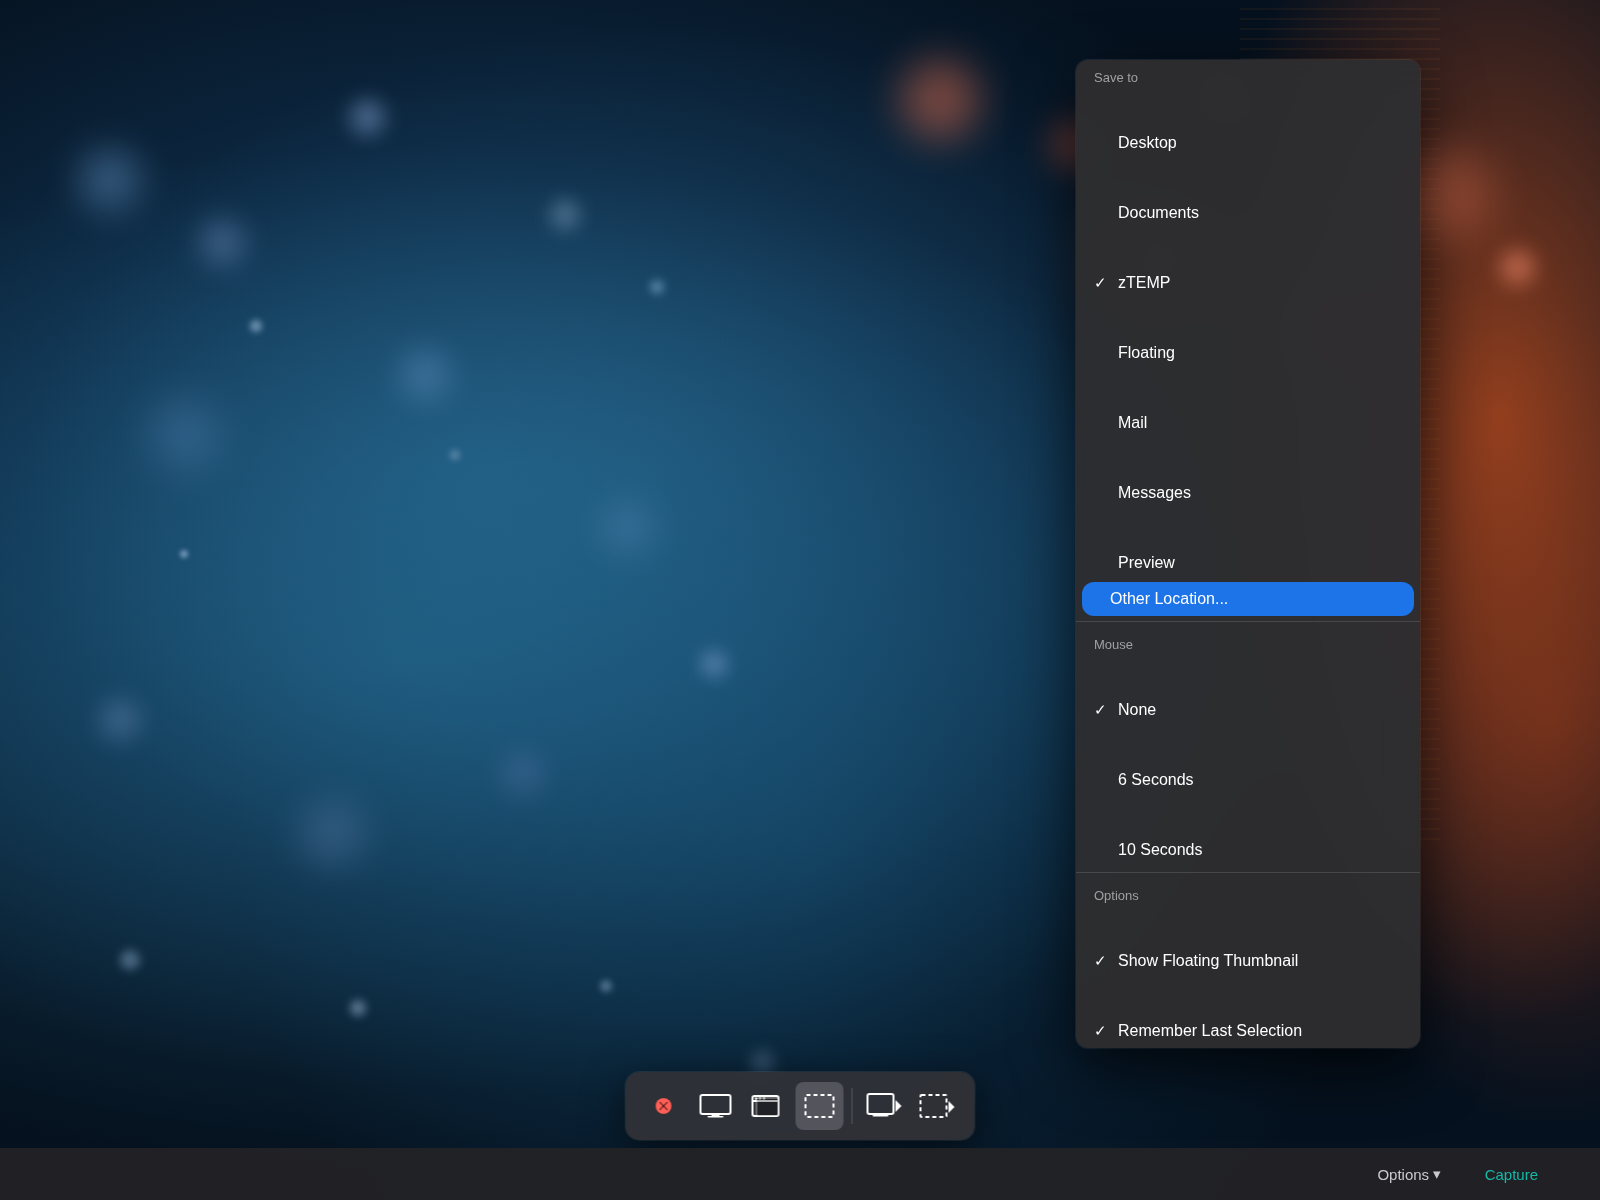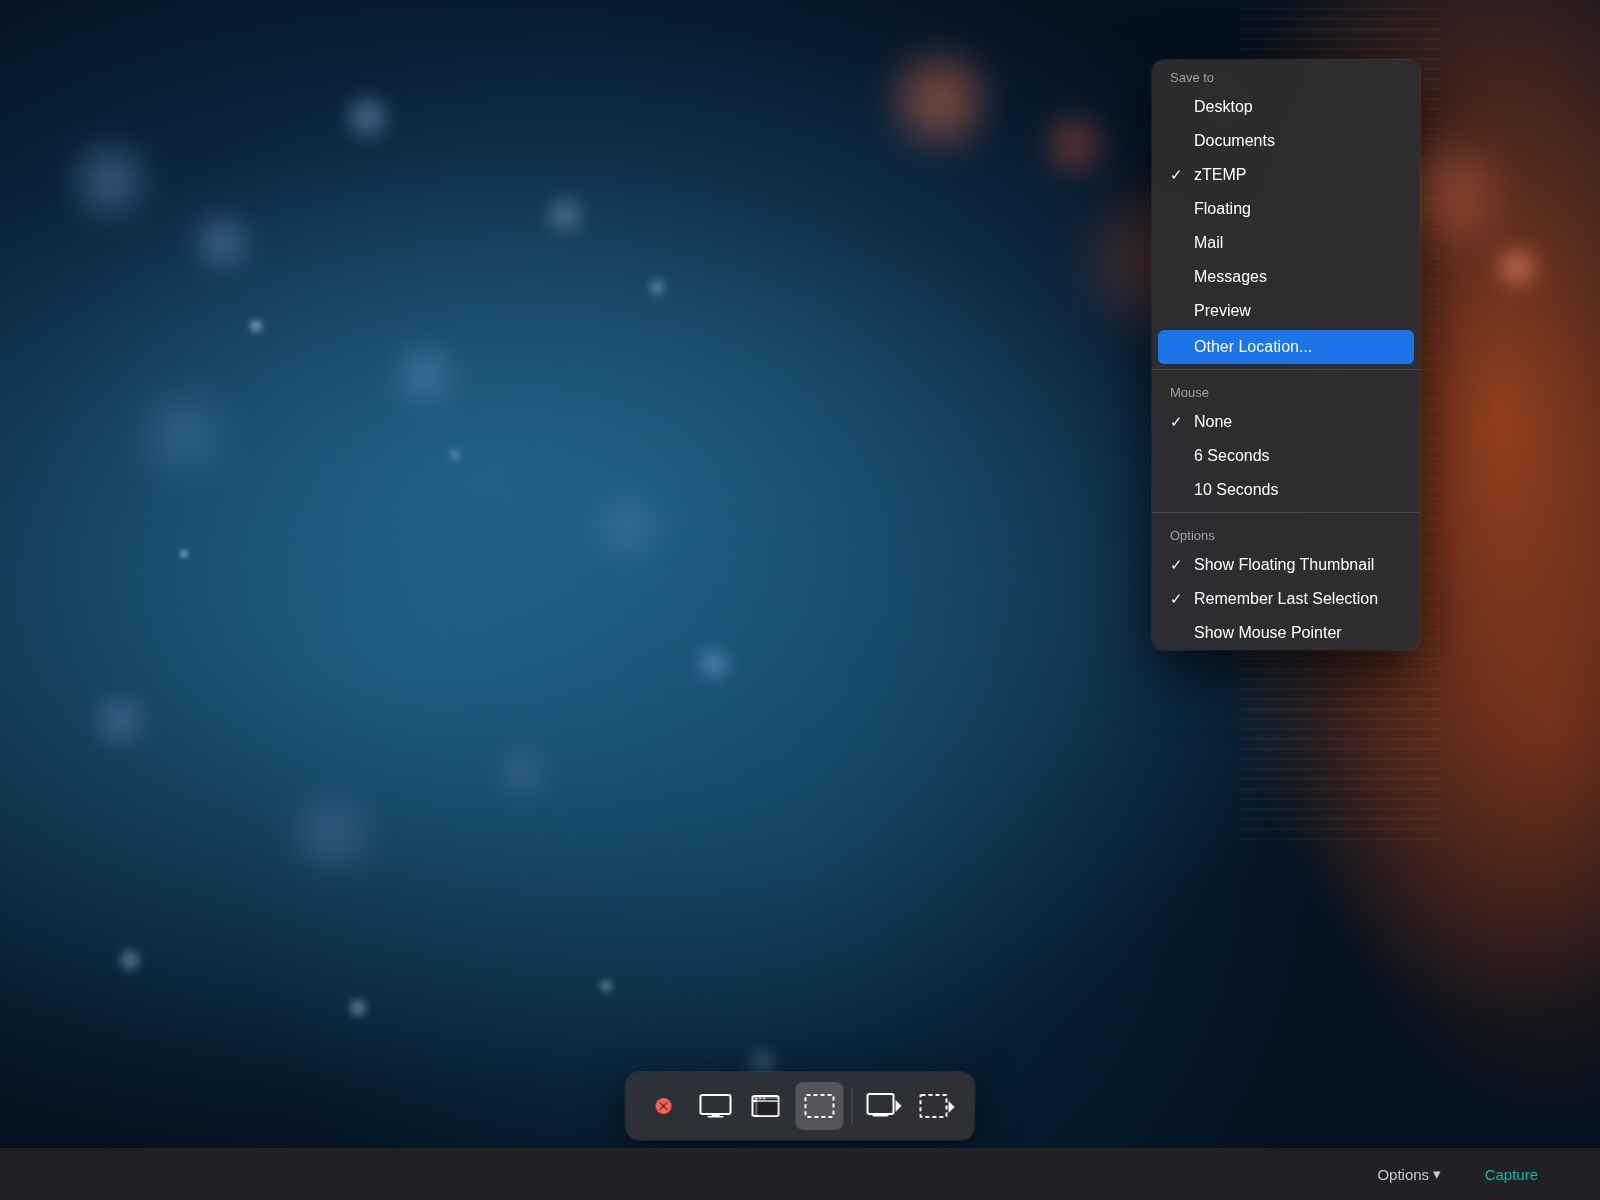--- a/index.html
+++ b/index.html
@@ -70,21 +70,21 @@
         rgba(200,120,50,0.15) 10px
       );
       opacity: 0.5;
     }
 
     
     .dropdown-menu {
       position: absolute;
       top: 60px;
       right: 180px;
-      width: 268px;
+      width: 344px;
       background: rgba(45, 45, 48, 0.97);
       border-radius: 12px;
       box-shadow: 0 20px 60px rgba(0,0,0,0.7), 0 0 0 1px rgba(255,255,255,0.1);
       overflow: hidden;
       backdrop-filter: blur(20px);
     }
 
     .menu-section-label {
       color: rgba(180, 180, 185, 0.85);
       font-size: 13px;
@@ -95,27 +95,28 @@
     .menu-item {
       display: flex;
       align-items: center;
       padding: 7px 18px 7px 18px;
       color: #ffffff;
       font-size: 16px;
       font-weight: 500;
       cursor: pointer;
       position: relative;
       min-height: 34px;
+      margin-top: 36px;
     }
 
     .menu-item.highlighted {
       background: #1c74e8;
-      border-radius: 6px;
+      border-radius: 12px;
       margin: 2px 6px;
-      padding: 7px 12px;
+      padding: 7px 4px;
     }
 
     .menu-item .checkmark {
       width: 20px;
       margin-right: 4px;
       color: #ffffff;
       font-size: 15px;
       flex-shrink: 0;
     }
 
@@ -326,24 +327,20 @@
   <div class="menu-item">
     <span class="checkmark">✓</span>
     <span>Show Floating Thumbnail</span>
   </div>
 
   <div class="menu-item">
     <span class="checkmark">✓</span>
     <span>Remember Last Selection</span>
   </div>
 
-  <div class="menu-item">
-    <span class="no-check"></span>
-    <span>Show Mouse Pointer</span>
-  </div>
 
 </div>
 
 <div class="toolbar">
 
   <div class="toolbar-btn close-btn">
     <svg width="18" height="18" viewBox="0 0 18 18">
       <circle cx="9" cy="9" r="8" fill="#ff5f57" stroke="rgba(0,0,0,0.2)" stroke-width="0.5"></circle>
       <line x1="5.5" y1="5.5" x2="12.5" y2="12.5" stroke="rgba(0,0,0,0.5)" stroke-width="1.5" stroke-linecap="round"></line>
       <line x1="12.5" y1="5.5" x2="5.5" y2="12.5" stroke="rgba(0,0,0,0.5)" stroke-width="1.5" stroke-linecap="round"></line>

